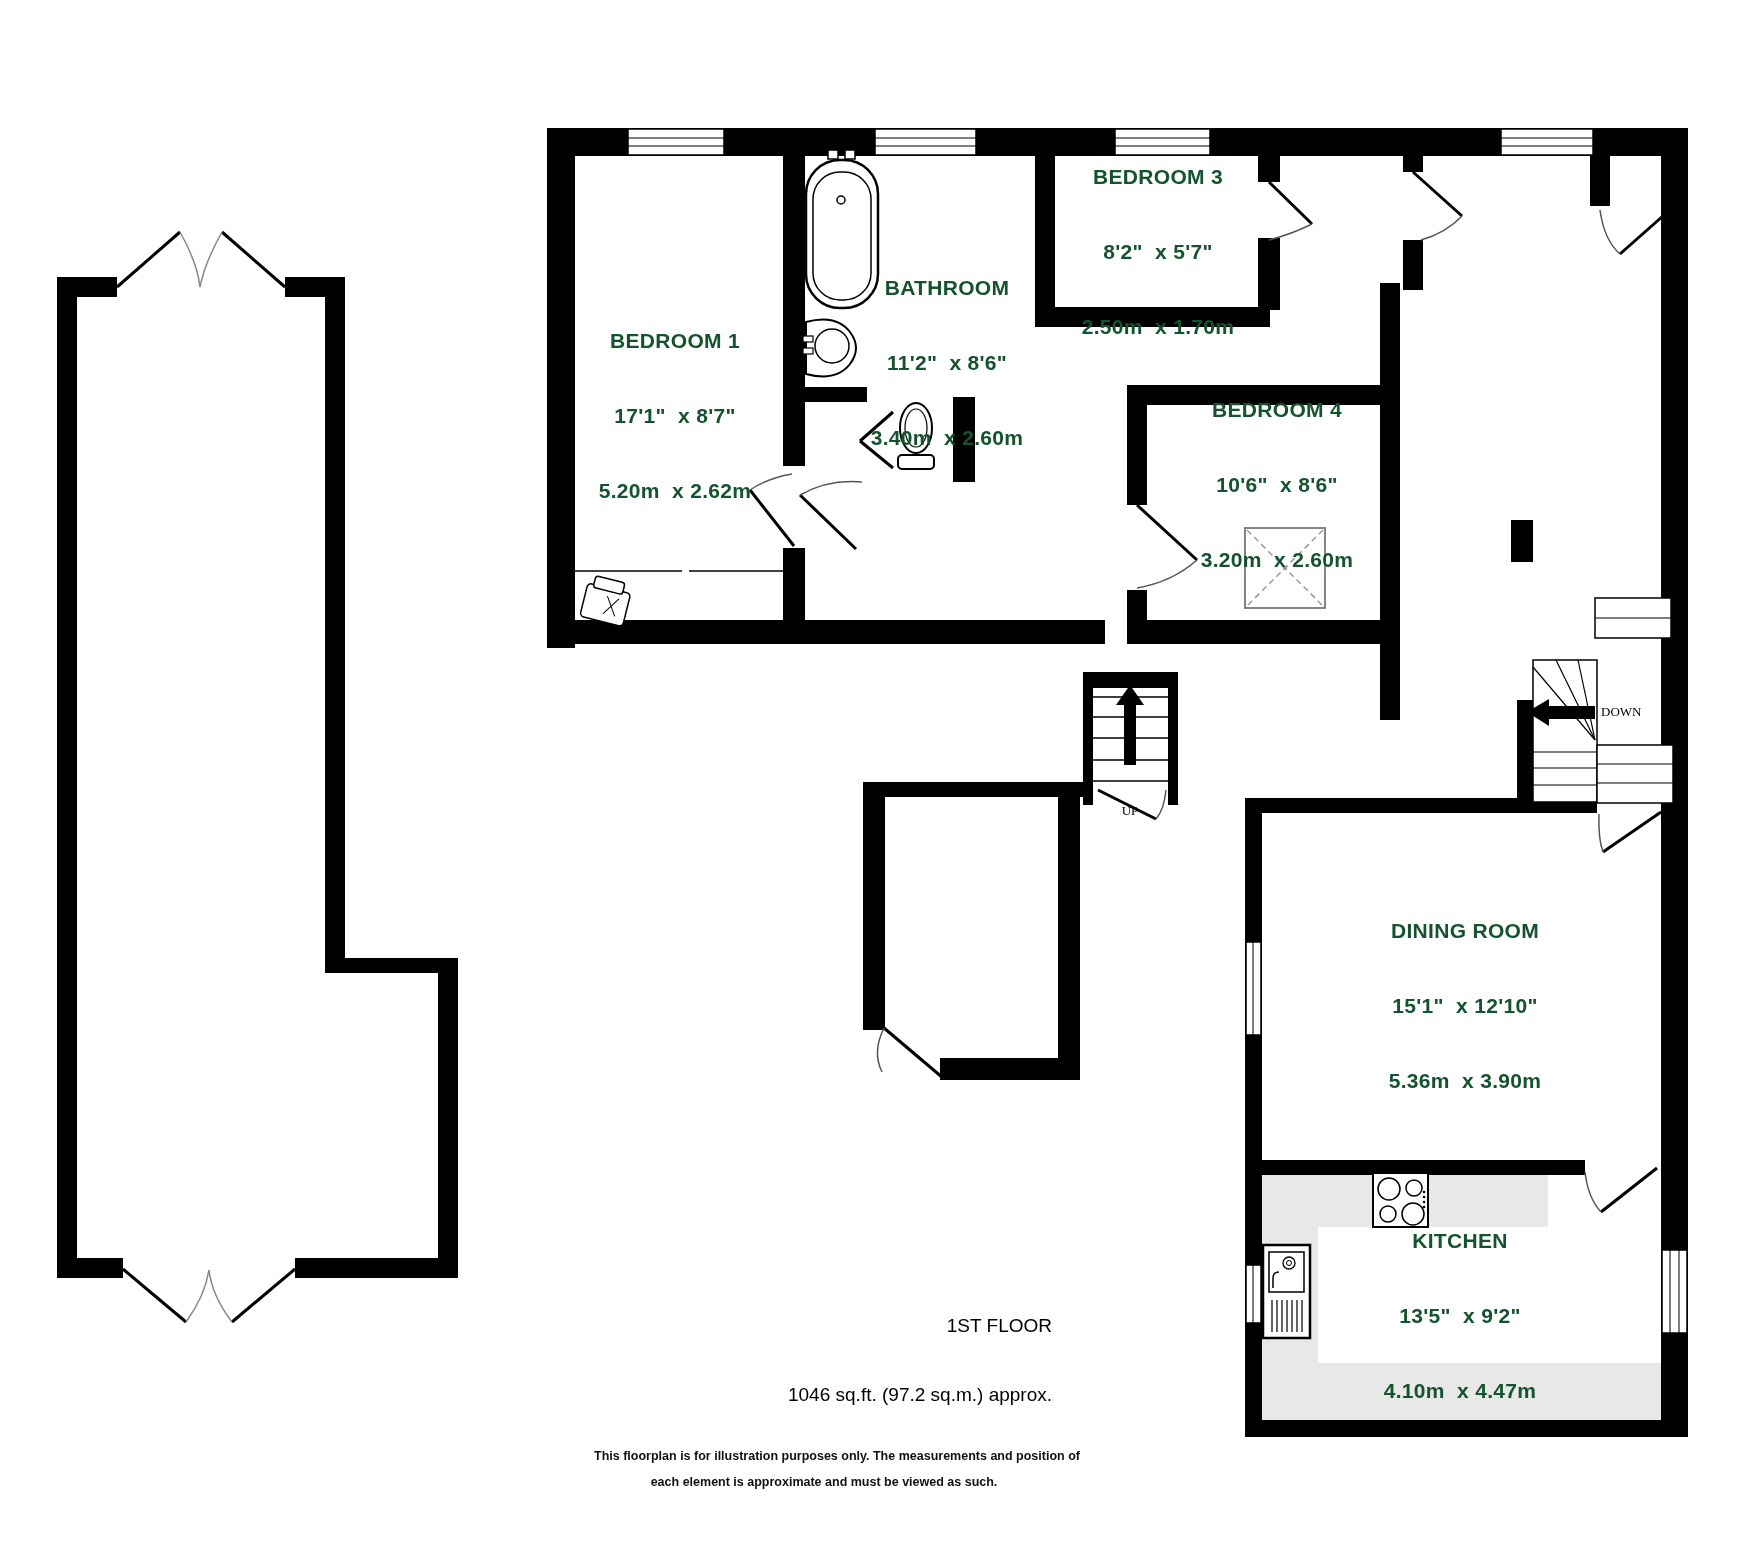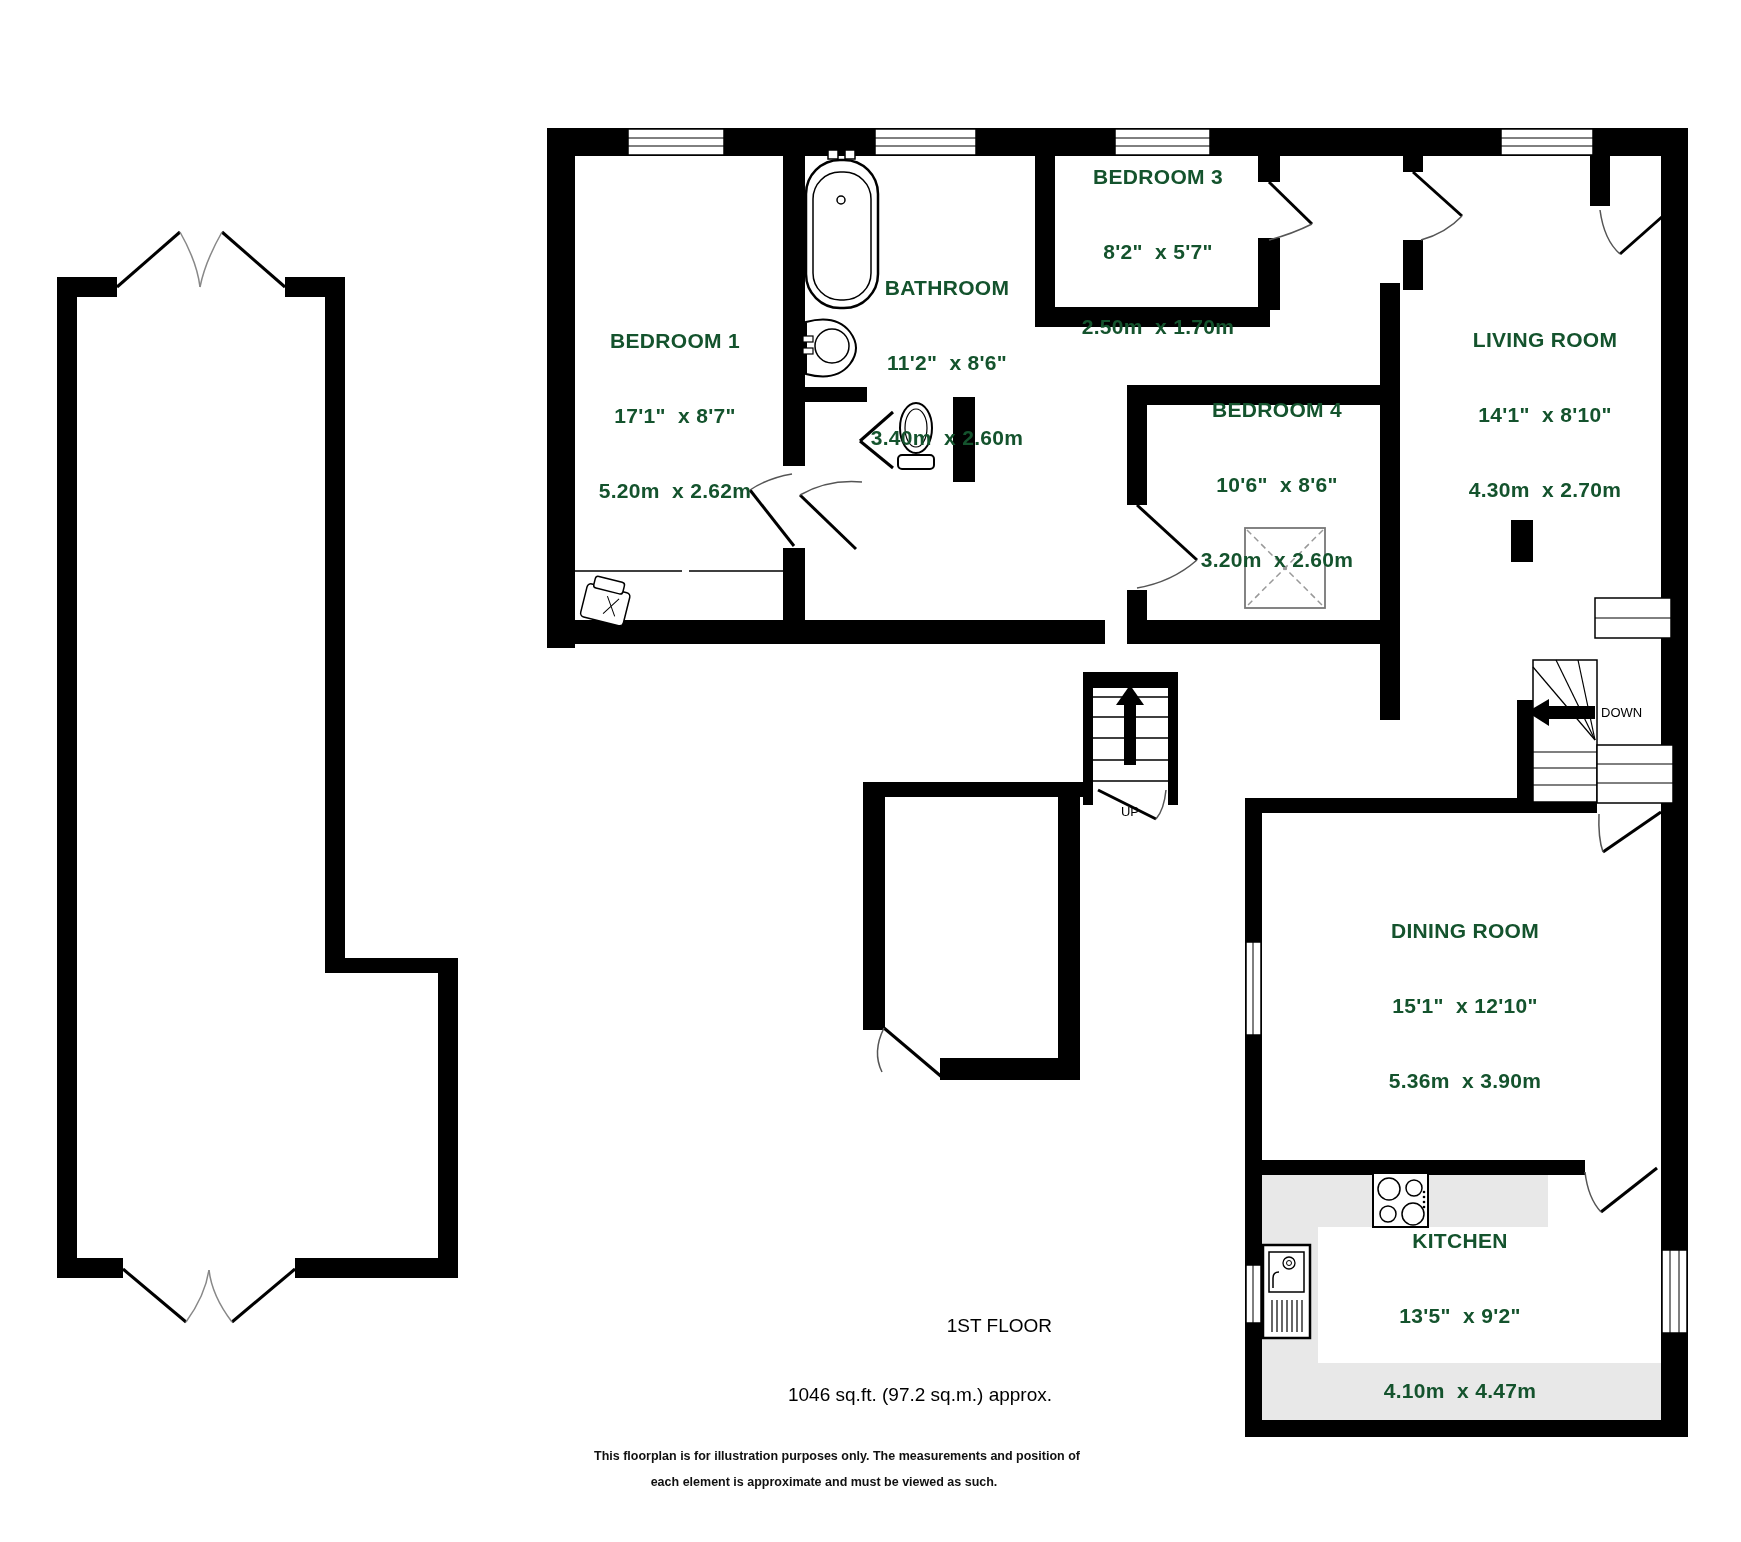--- a/index.html
+++ b/index.html
@@ -2,21 +2,21 @@
 <html><head>
 <meta charset="utf-8">
 <style>
   html,body{margin:0;padding:0;background:#fff;}
   .canvas{position:relative;width:1741px;height:1542px;background:#fff;overflow:hidden;
           font-family:"Liberation Sans",sans-serif;}
   .plan-svg{position:absolute;left:0;top:0;}
   .room-label{position:absolute;transform:translate(-50%,-50%);text-align:center;
       font-weight:bold;font-size:21px;line-height:25px;color:#14532d;white-space:pre;letter-spacing:.3px;}
   .room-label .sub{font-weight:bold;}
-  .stair-label{position:absolute;font-size:13px;color:#000;white-space:pre;}
+  .stair-label{position:absolute;font-size:13px;color:#000;white-space:pre;font-family:Liberation Serif, serif;}
   .floor-label{position:absolute;transform:translate(-50%,-50%);text-align:right;
       font-size:19px;line-height:23px;color:#000;white-space:pre;}
   .disclaimer{position:absolute;transform:translate(-50%,-50%);text-align:right;
       font-size:12.5px;font-weight:bold;color:#111;white-space:pre;}
 </style>
 </head>
 <body>
 
 <div class="canvas">
 
@@ -238,25 +238,20 @@
 <div class="room-label" style="left:1158px;top:239px">
   <div>BEDROOM 3</div>
   <div>8'2"  x 5'7"</div>
   <div>2.50m  x 1.70m</div>
 </div>
 <div class="room-label" style="left:1277px;top:472px">
   <div>BEDROOM 4</div>
   <div>10'6"  x 8'6"</div>
   <div>3.20m  x 2.60m</div>
 </div>
-<div class="room-label" style="left:1545px;top:402px">
-  <div>LIVING ROOM</div>
-  <div>14'1"  x 8'10"</div>
-  <div>4.30m  x 2.70m</div>
-</div>
 <div class="room-label" style="left:1465px;top:993px">
   <div>DINING ROOM</div>
   <div>15'1"  x 12'10"</div>
   <div>5.36m  x 3.90m</div>
 </div>
 <div class="room-label" style="left:1460px;top:1303px">
   <div>KITCHEN</div>
   <div>13'5"  x 9'2"</div>
   <div>4.10m  x 4.47m</div>
 </div>

